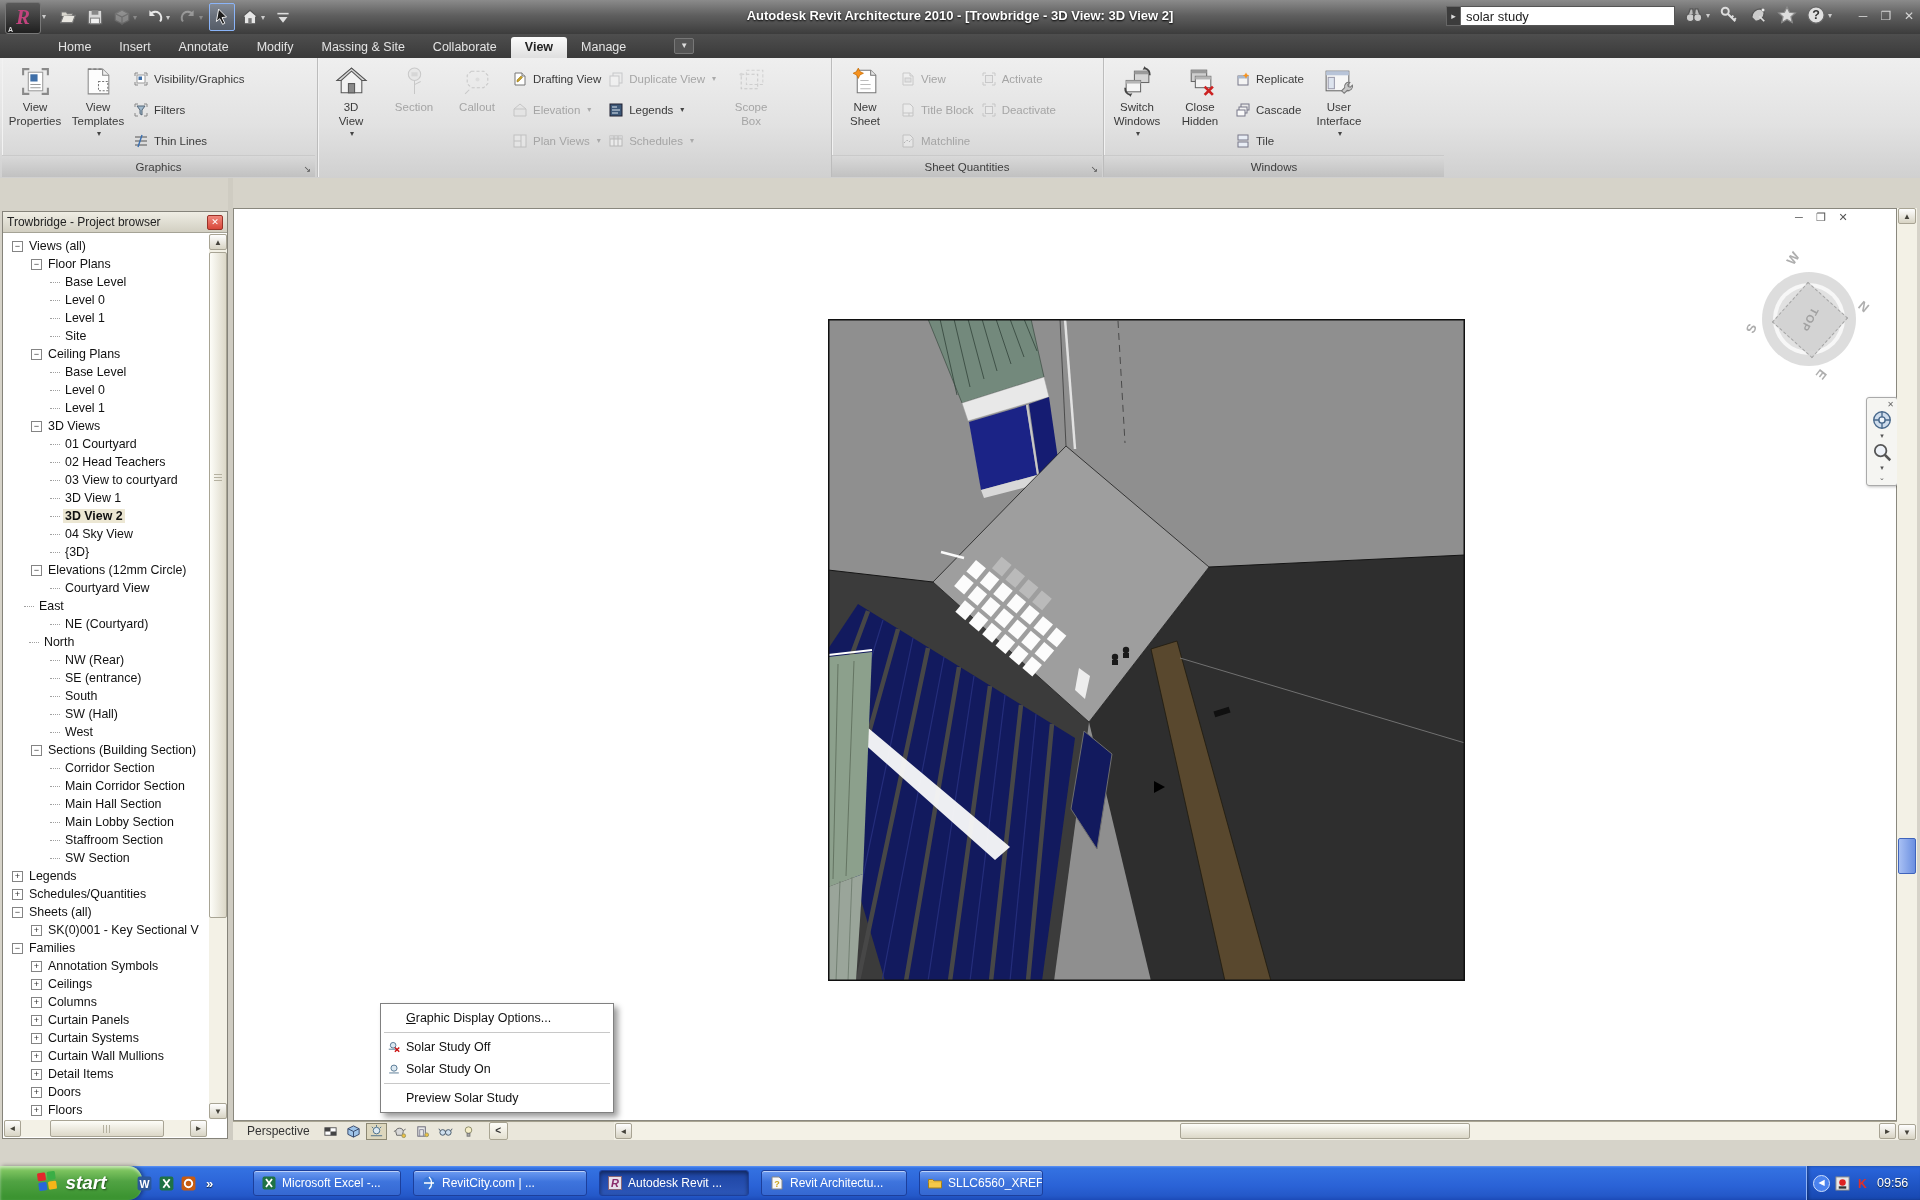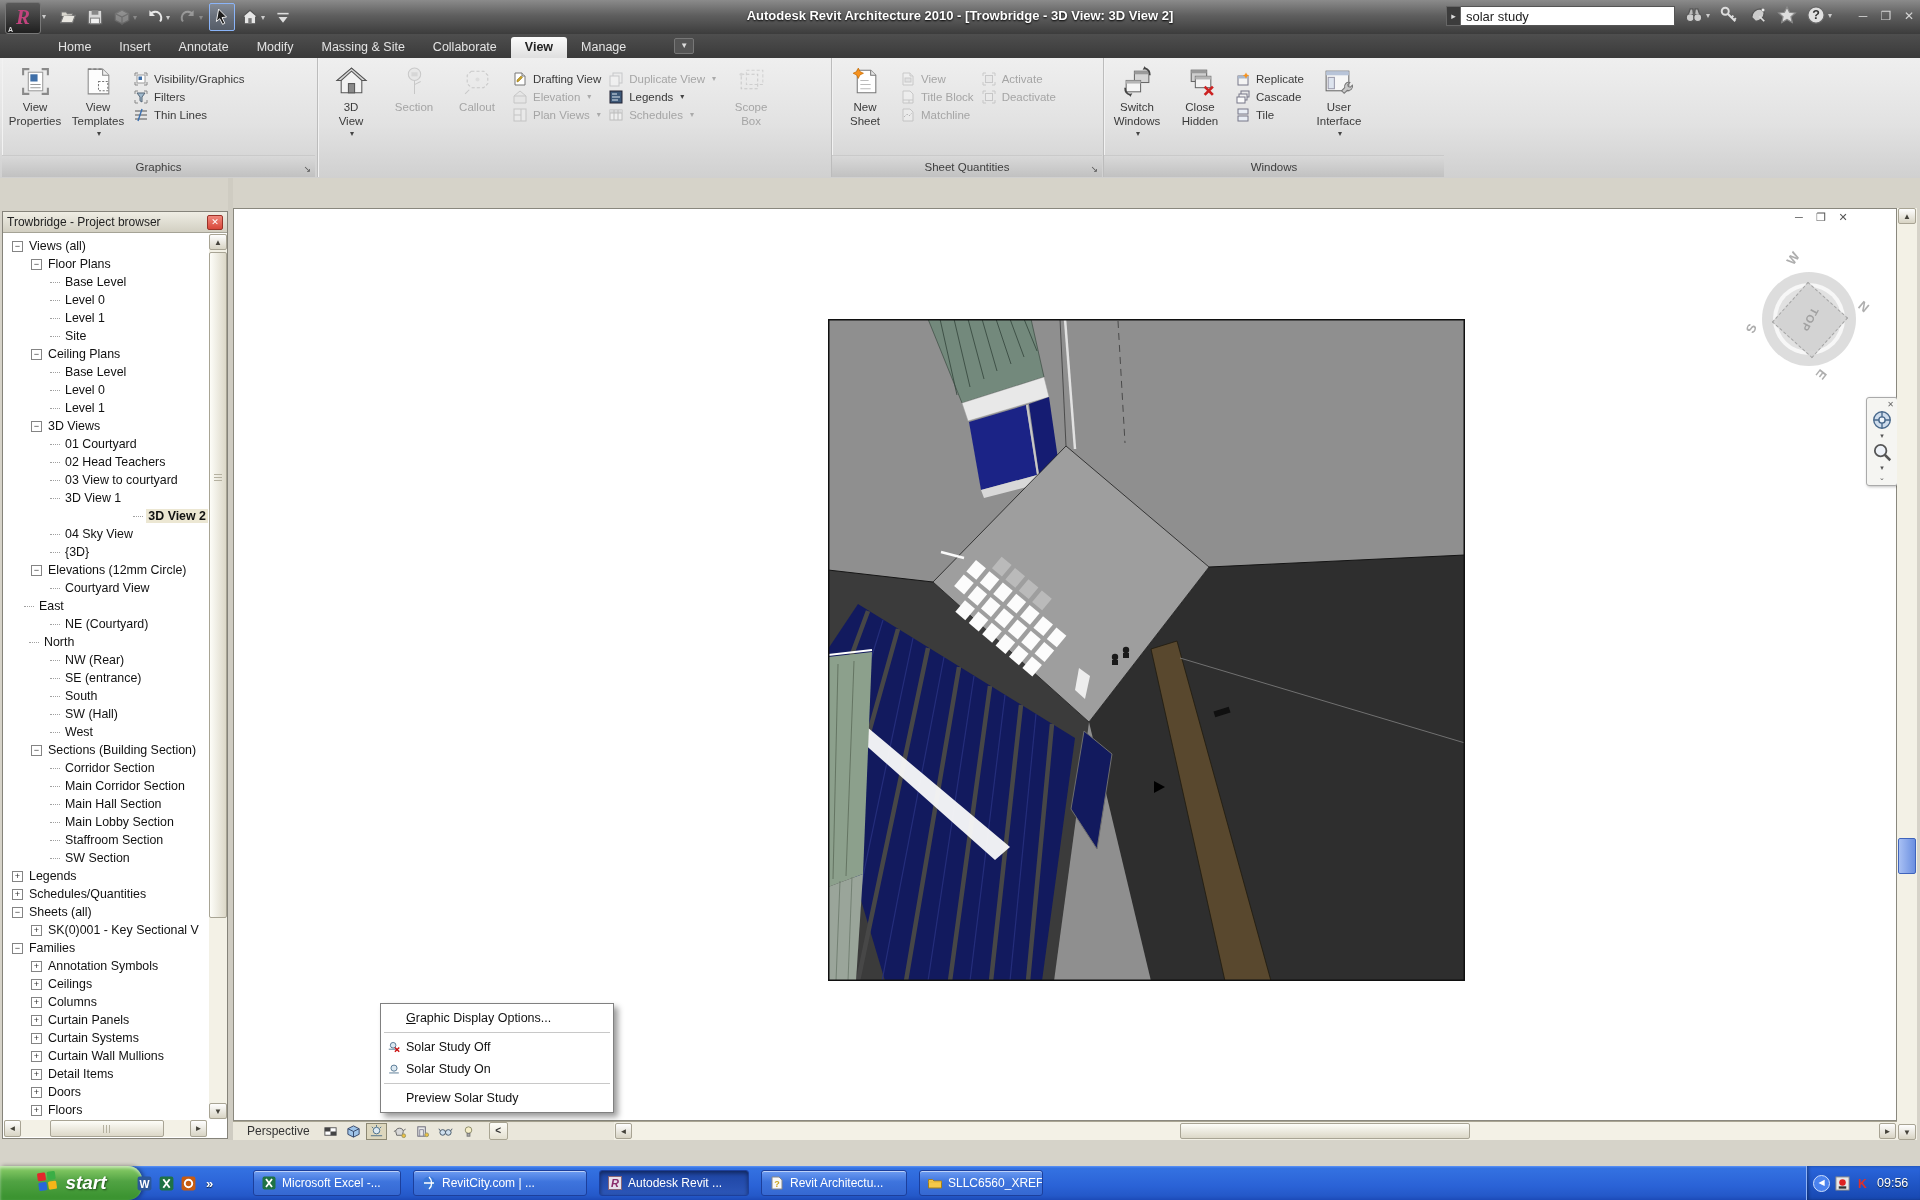--- a/index.html
+++ b/index.html
@@ -44,21 +44,21 @@
   .panel{position:absolute;top:0;height:119px;border-left:1px solid #bcbcbc;box-shadow:inset 1px 0 0 #f2f2f2;}
   .panel:first-child{border-left:none;}
   .pbody{position:absolute;left:0;right:0;top:2px;bottom:21px;display:flex;align-items:flex-start;padding:2px 5px;gap:7px;box-sizing:border-box;}
   .pcap{position:absolute;left:0;right:0;bottom:0;height:21px;background:linear-gradient(#d9d9d9,#c1c1c1);
     border-top:1px solid #cacaca;color:#3d3d3d;font-size:11.5px;display:flex;align-items:center;justify-content:center;}
   .lch{position:absolute;right:4px;bottom:3px;font-size:9px;color:#555;}
   .big{width:56px;display:flex;flex-direction:column;align-items:center;font-size:11.5px;line-height:1.25;
     color:#3a3a3a;text-align:center;padding-top:3px;}
   .big .ic svg{width:33px;height:33px;display:block;}
   .big .lbl{white-space:pre-line;margin-top:2px;}
-  .col{display:flex;flex-direction:column;gap:1px;padding-top:8px;}
+  .col{display:flex;flex-direction:column;gap:14px;padding-top:8px;}
   .sbtn{display:flex;align-items:center;gap:5px;height:17px;font-size:11.5px;color:#3a3a3a;white-space:nowrap;}
   .sbtn .ic svg{width:16px;height:16px;display:block;}
   .disabled{color:#a5a5a5;}
   .disabled .ic{opacity:.42;filter:grayscale(.9);}
   .dd{font-size:8px;color:#444;margin-left:2px;}
   .disabled .dd{color:#aaa;}
   
   #browser{position:absolute;left:2px;top:211px;width:226px;height:928px;background:#fff;border:1px solid #85837a;box-sizing:border-box;}
   #browser-title{position:absolute;left:0;top:0;right:0;height:21px;background:linear-gradient(#efede4,#d2cfc2);
     border-bottom:1px solid #a5a396;font-size:12px;color:#222;display:flex;align-items:center;padding:0 4px;box-sizing:border-box;}
@@ -695,21 +695,21 @@
           <span class="tlabel">02 Head Teachers</span>
         </div>
         <div class="trow" style="padding-left: 46px;">
           <span class="tstub"></span>
           <span class="tlabel">03 View to courtyard</span>
         </div>
         <div class="trow" style="padding-left: 46px;">
           <span class="tstub"></span>
           <span class="tlabel">3D View 1</span>
         </div>
-        <div class="trow sel" style="padding-left: 46px; justify-content: flex-end;">
+        <div class="trow sel" style="padding-left: 46px;">
           <span class="tstub"></span>
           <span class="tlabel">3D View 2</span>
         </div>
         <div class="trow" style="padding-left: 46px;">
           <span class="tstub"></span>
           <span class="tlabel">04 Sky View</span>
         </div>
         <div class="trow" style="padding-left: 46px;">
           <span class="tstub"></span>
           <span class="tlabel">{3D}</span>

